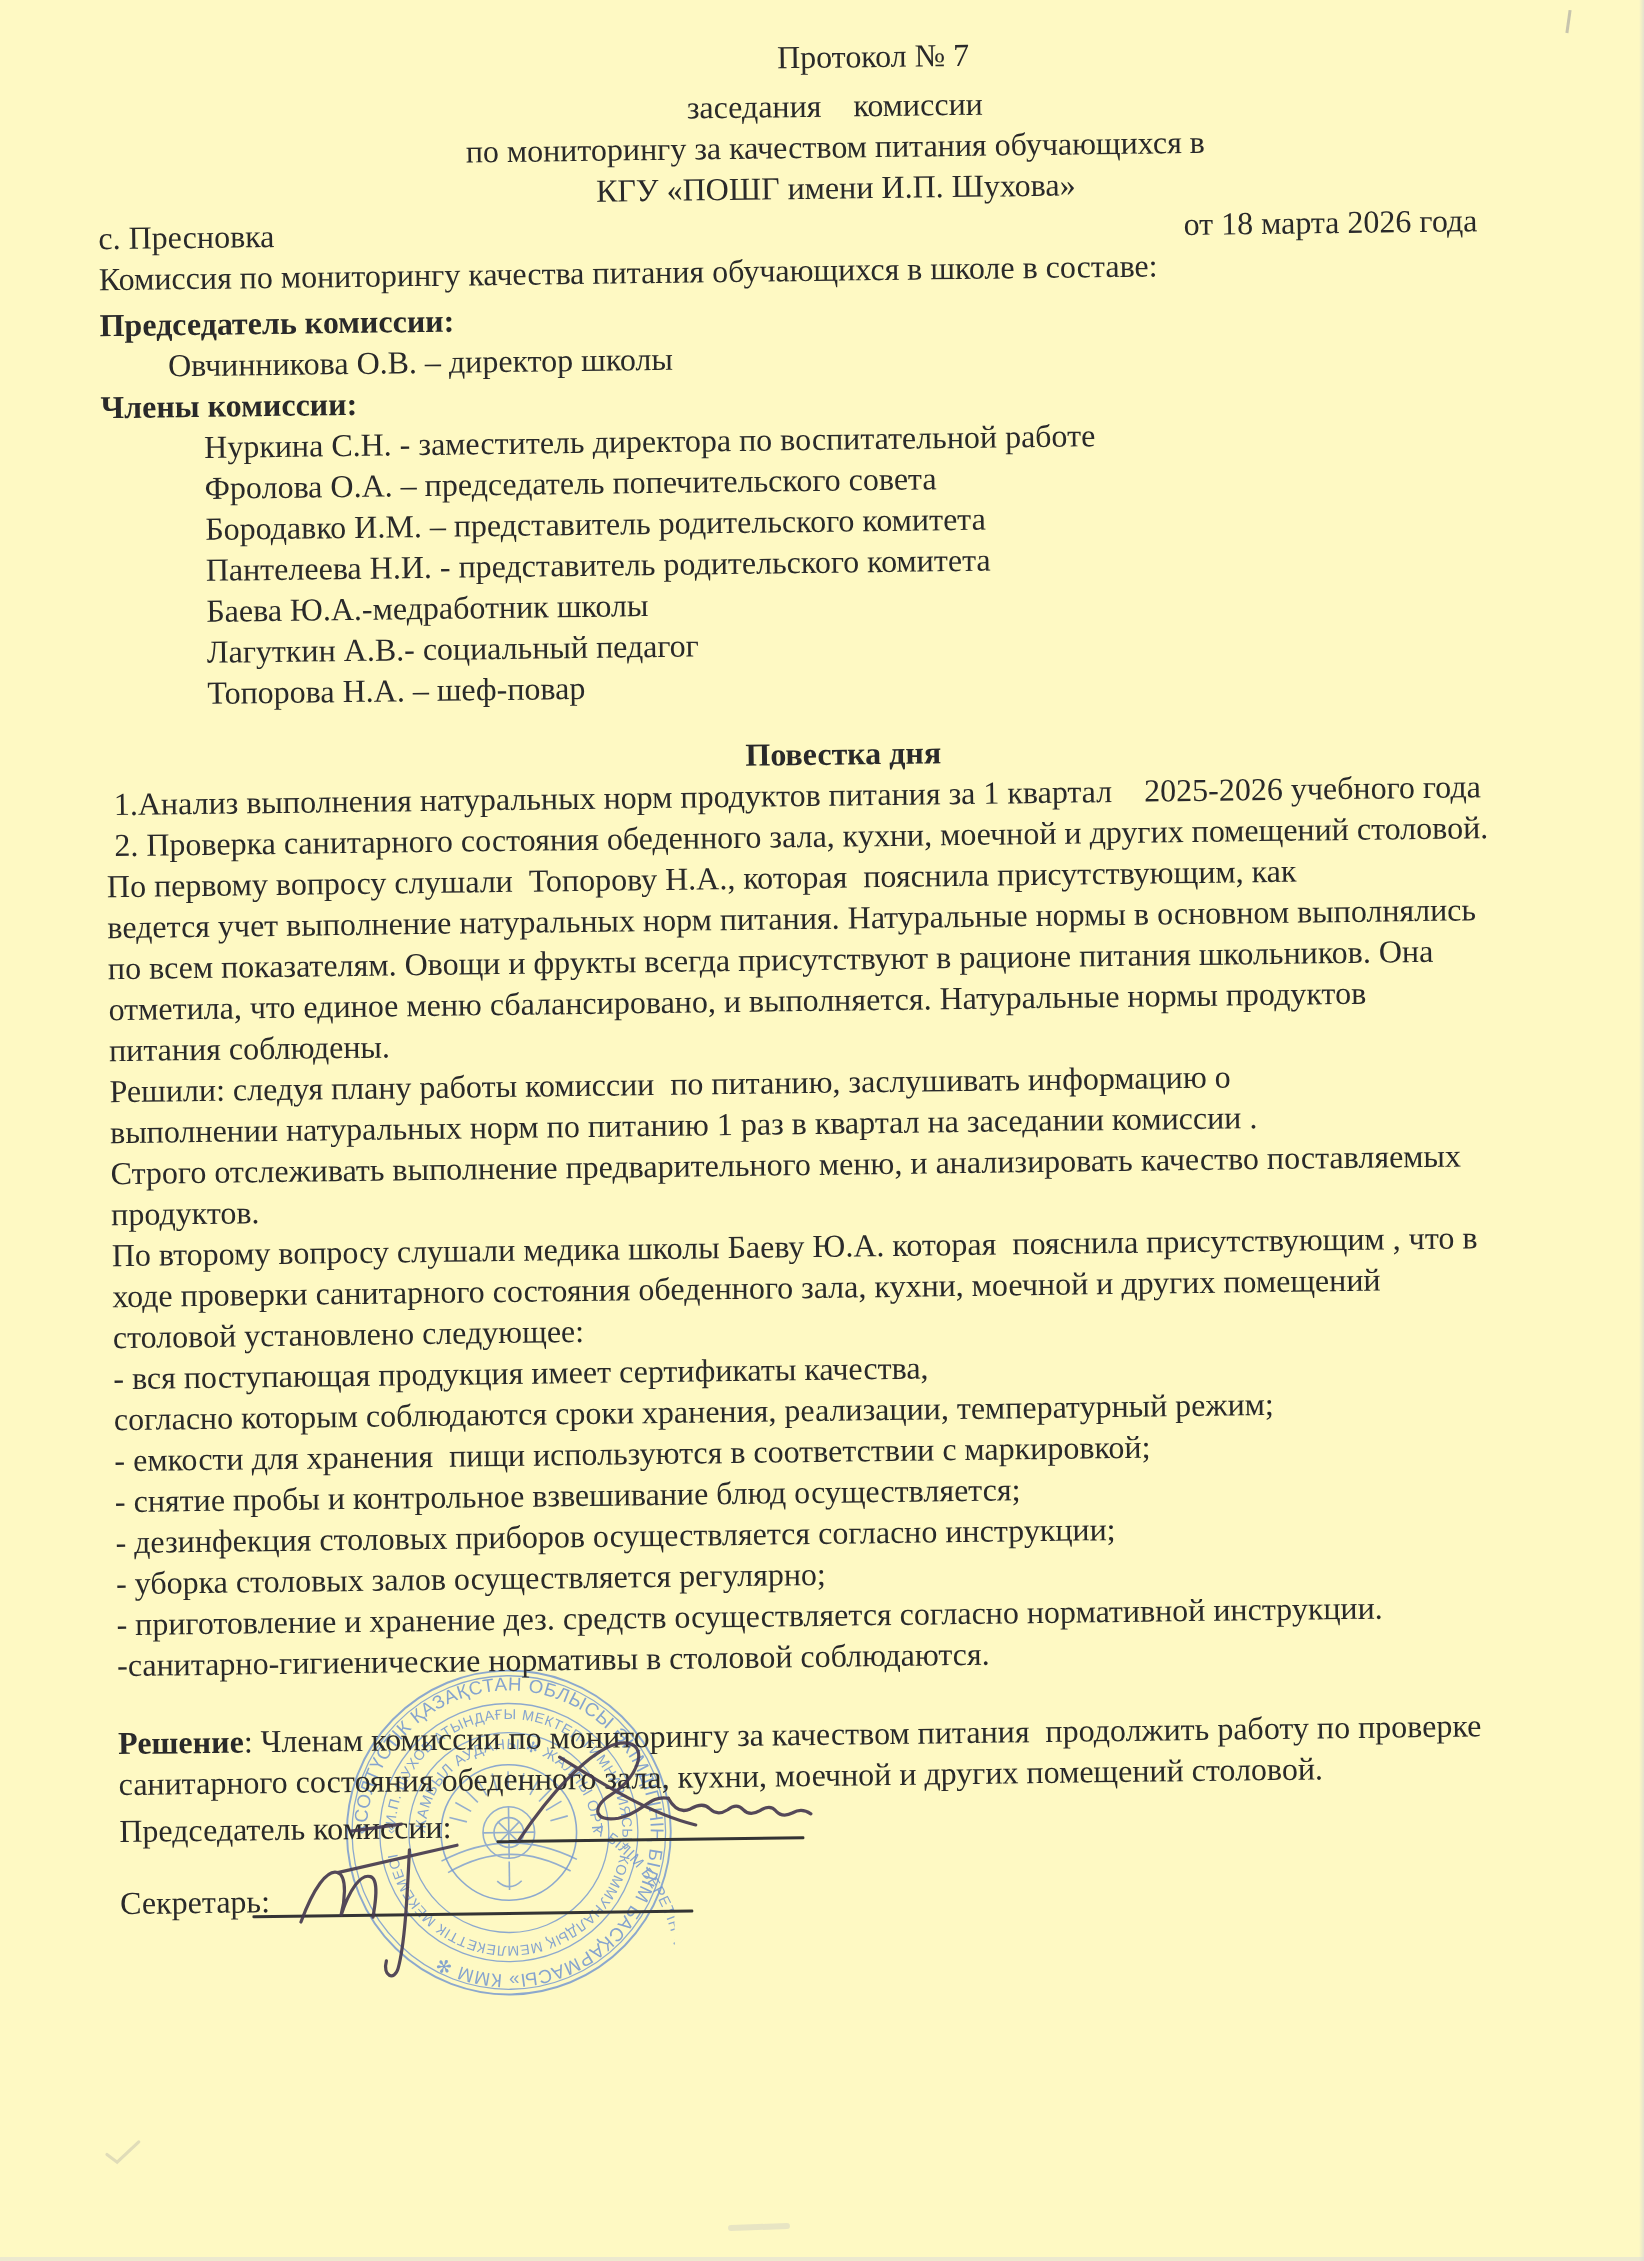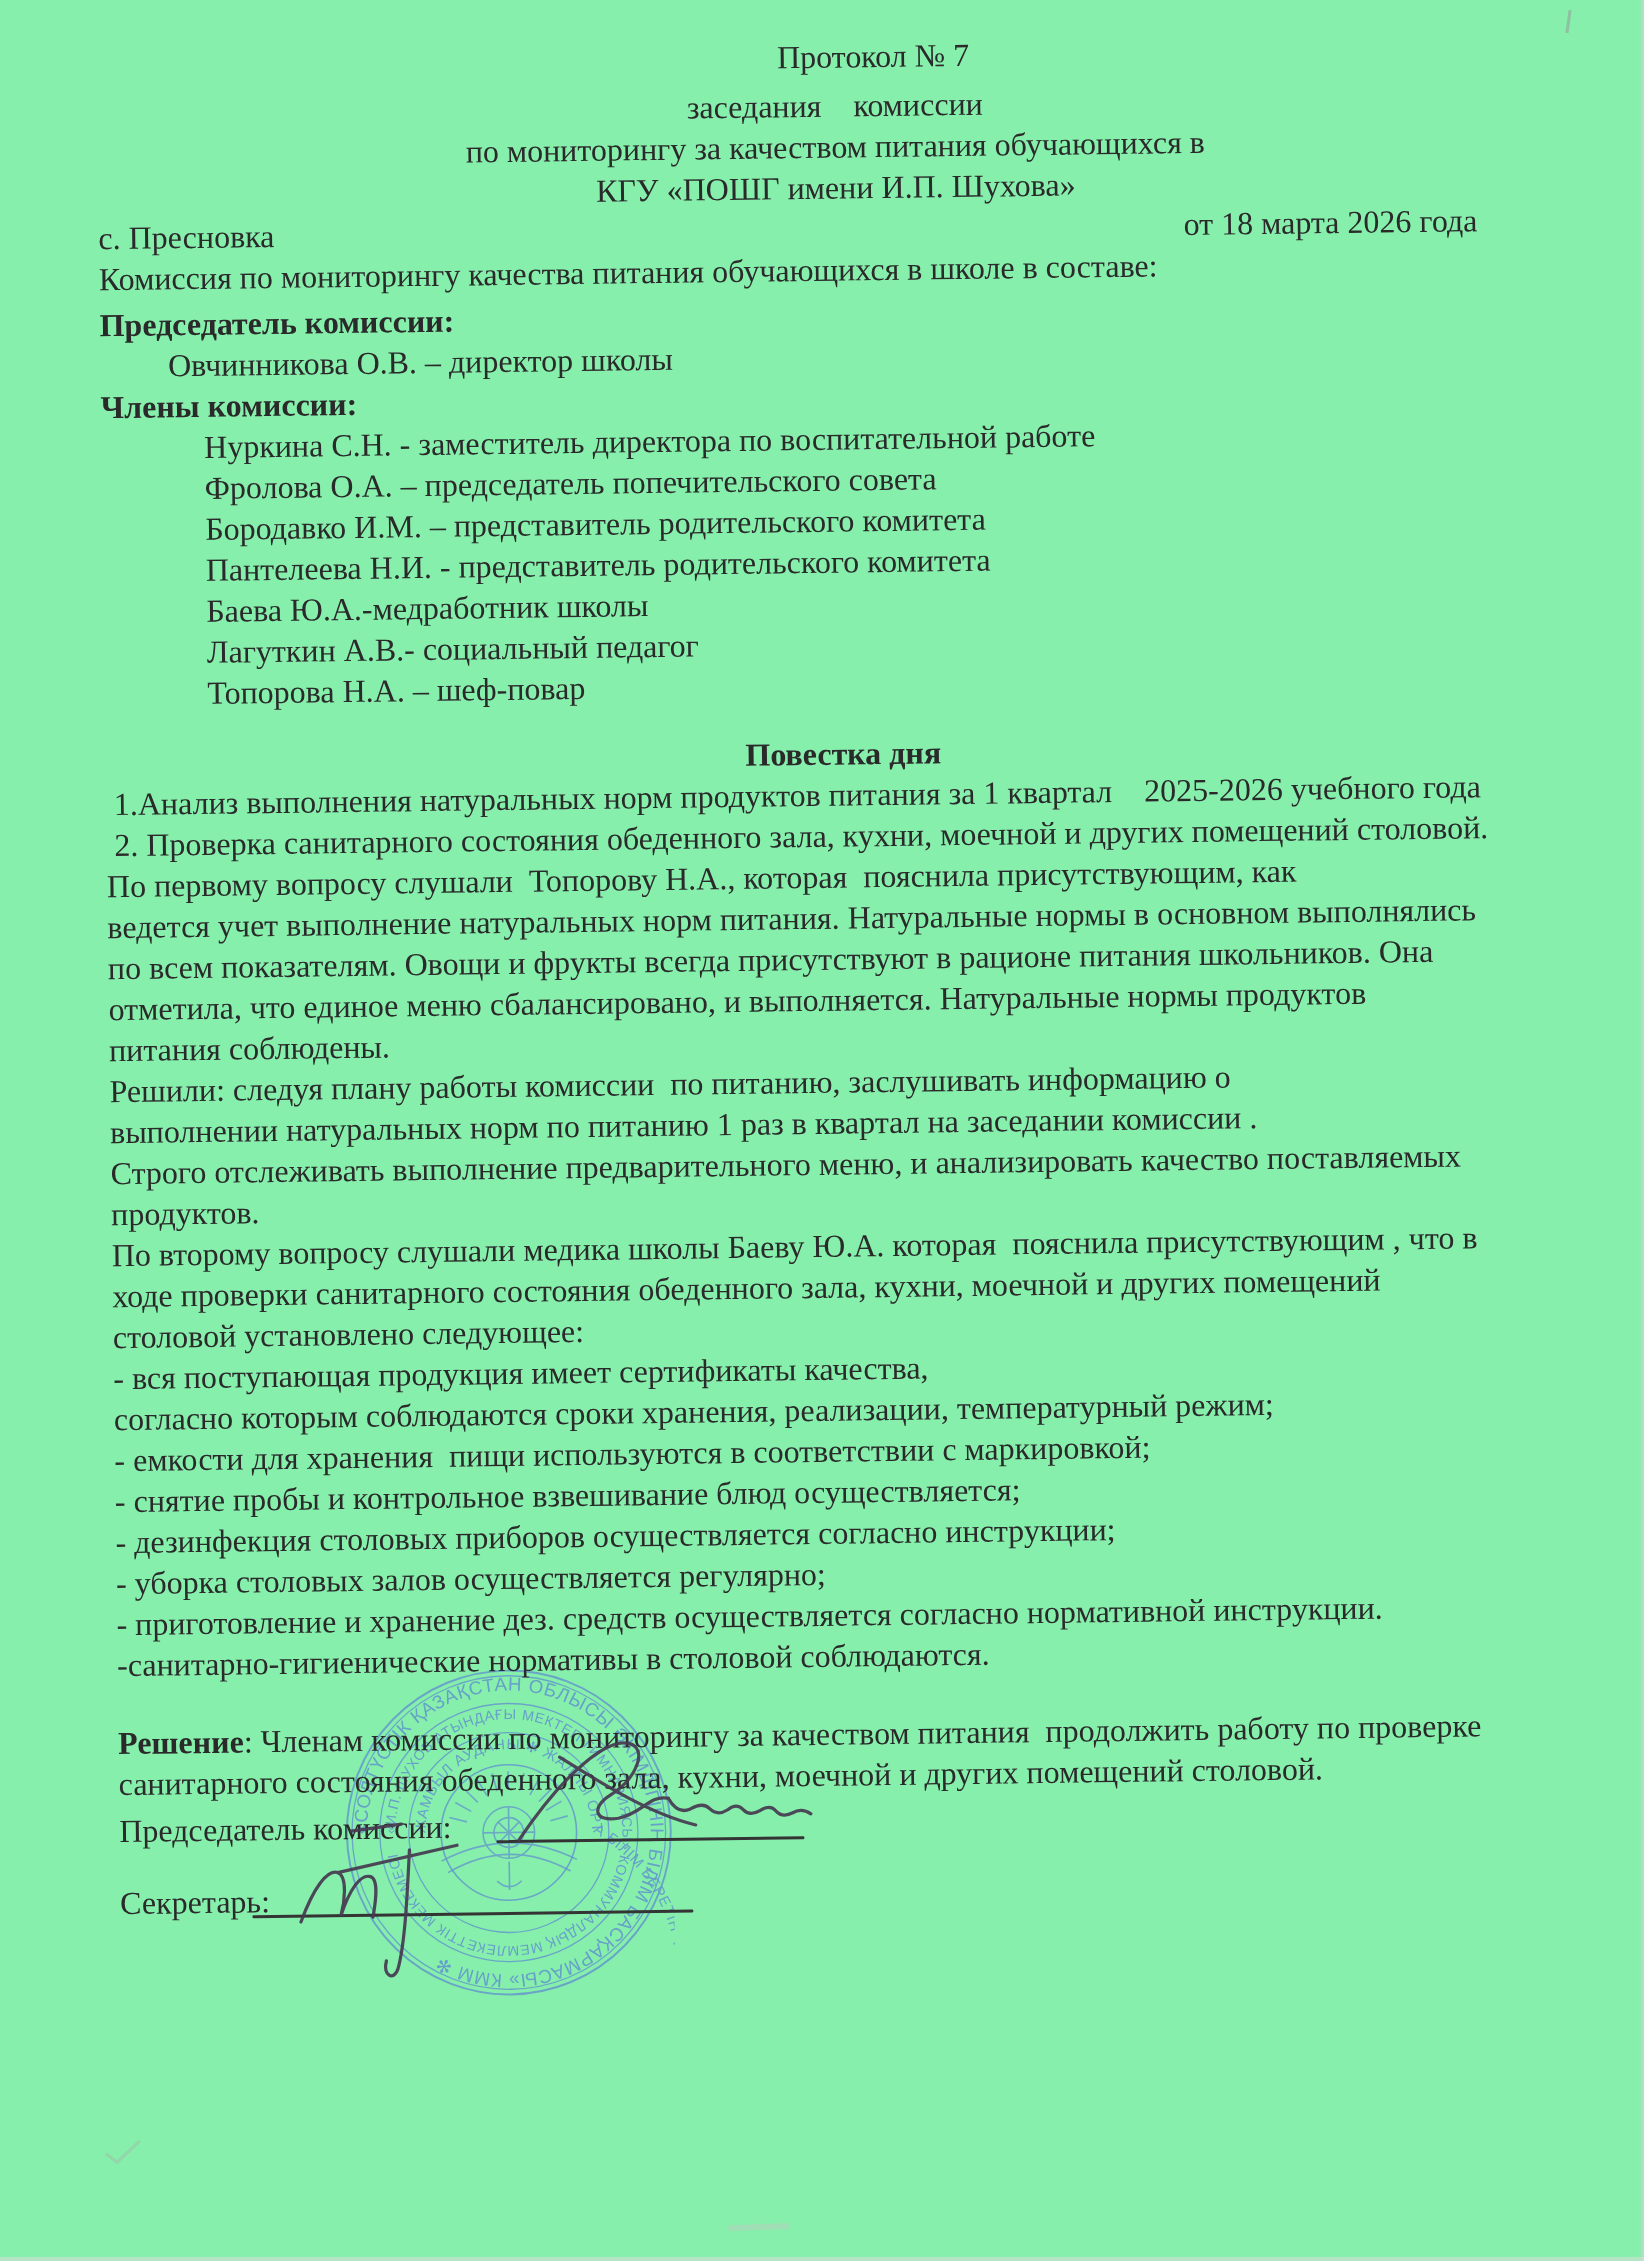--- a/index.html
+++ b/index.html
@@ -1,20 +1,20 @@
 <!DOCTYPE html>
 <html style="font-size:10.3px"><head>
 <meta charset="utf-8">
 <style>
   html,body{margin:0;padding:0;background:#e8e8e6;}
   .page{
     position:relative;
     width:1644px;height:2261px;
     margin:0 auto;
-    background:#86efac;
+    background:#fef9c3;
     overflow:hidden;
     font-family:"Liberation Serif","DejaVu Serif",serif;
     color:#2a2a2a;
   }
   .content{
     position:absolute; inset:0;
     padding:45px 71px 0 97px;
     transform:rotate(-0.75deg);
     transform-origin:193px 129px;
   }

